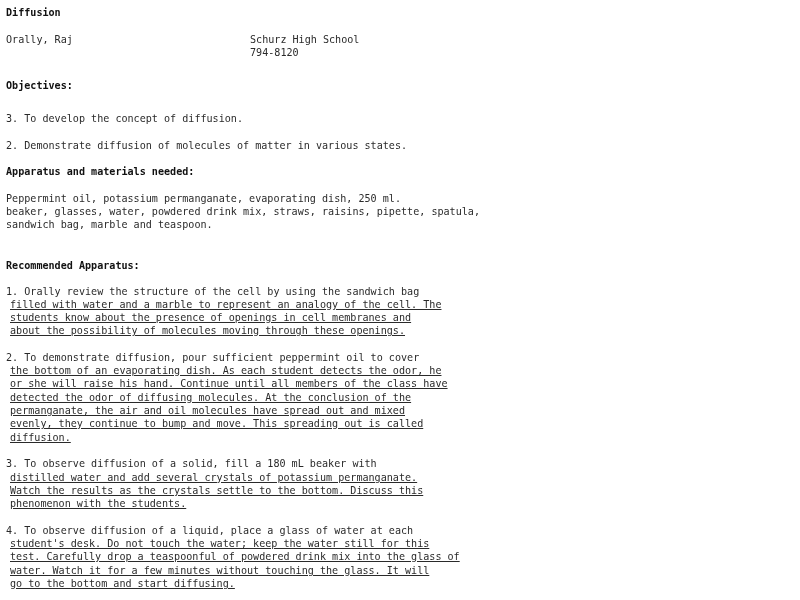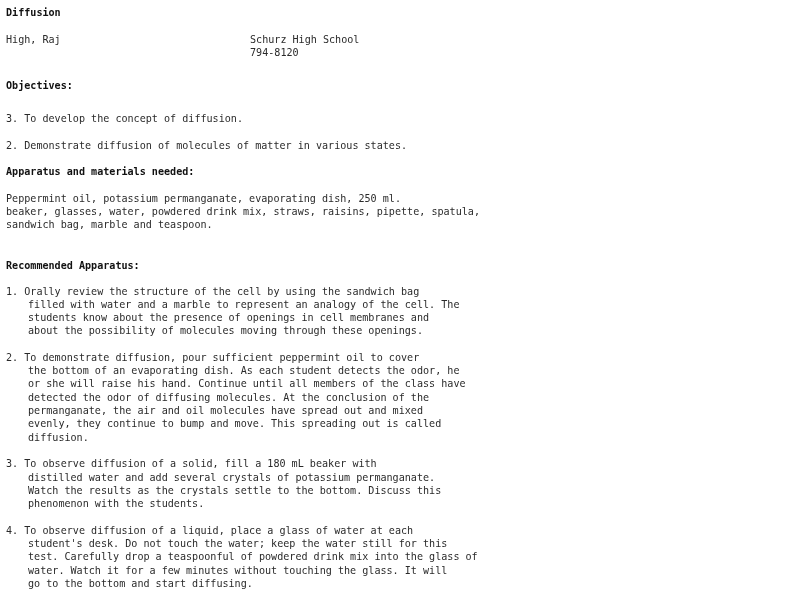--- a/index.html
+++ b/index.html
@@ -3,29 +3,29 @@
 <meta charset="utf-8">
 <style>
   html, body { margin: 0; padding: 0; background: #ffffff; }
   body {
     width: 800px; height: 600px; overflow: hidden; position: relative;
     font-family: "DejaVu Sans Mono", "Liberation Mono", monospace;
     font-size: 10.1px; color: #2a2a2a;
   }
   .line { position: absolute; left: 6px; white-space: pre; line-height: 13px; text-align: center; }
   .bold { font-weight: bold; color: #111; }
-  .indent { left: 28px; }
+  .indent { left: 10px; text-decoration: underline; }
 </style>
 </head>
 <body>
 
 <div>
   <div class="line bold" style="top:6px">Diffusion</div>
 
-  <div class="line" style="top:33px">High, Raj</div>
+  <div class="line" style="top:33px">Orally, Raj</div>
   <div class="line" style="top:33px; left:250px">Schurz High School</div>
   <div class="line" style="top:46px; left:250px">794-8120</div>
 
   <div class="line bold" style="top:79px">Objectives:</div>
   <div class="line" style="top:112px">3. To develop the concept of diffusion.</div>
   <div class="line" style="top:139px">2. Demonstrate diffusion of molecules of matter in various states.</div>
 
   <div class="line bold" style="top:165px">Apparatus and materials needed:</div>
   <div class="line" style="top:192px">Peppermint oil, potassium permanganate, evaporating dish, 250 ml.</div>
   <div class="line" style="top:205px">beaker, glasses, water, powdered drink mix, straws, raisins, pipette, spatula,</div>

